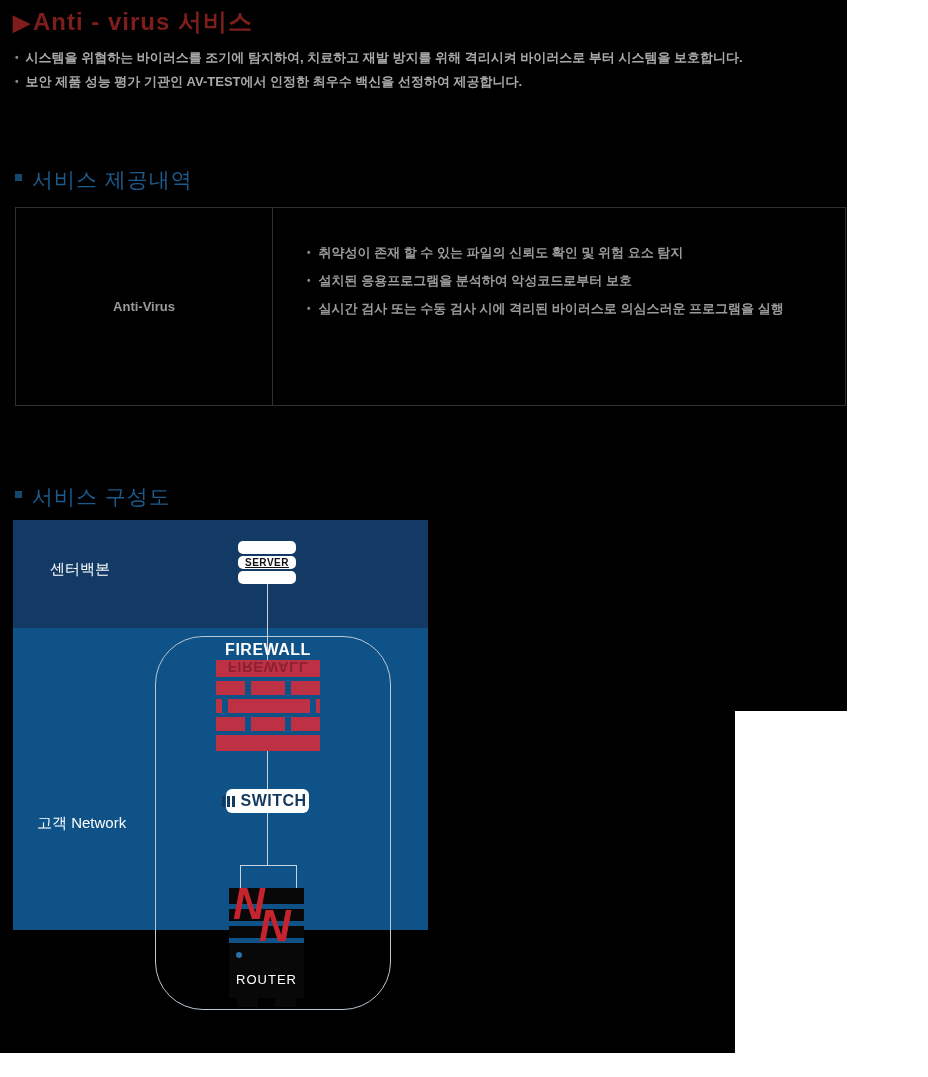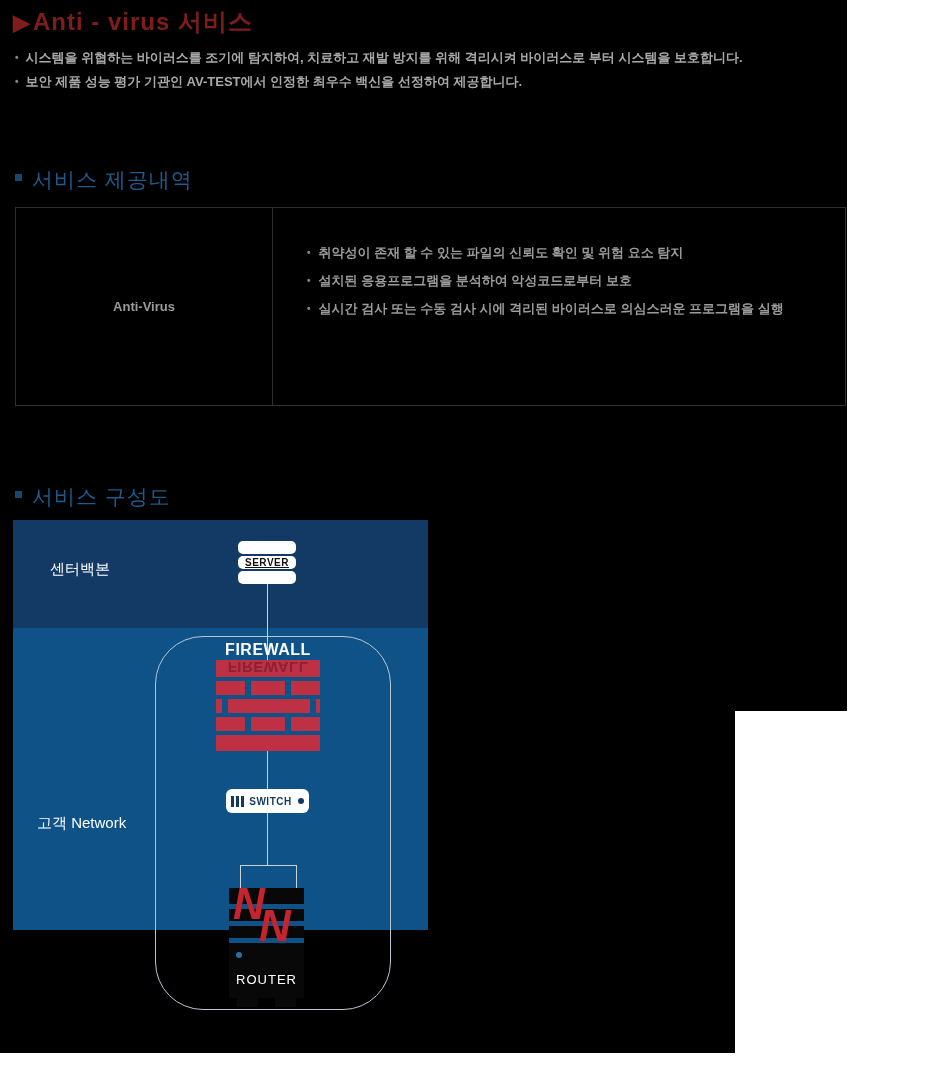--- a/index.html
+++ b/index.html
@@ -63,21 +63,21 @@
   .r0 { left:0; top:0;  width:104px; height:17px; }
   .r1a{ left:0;  top:21px; width:29px; height:14px; } .r1b{ left:35px; top:21px; width:34px; height:14px; } .r1c{ left:75px; top:21px; width:29px; height:14px; }
   .r2a{ left:0;  top:39px; width:6px;  height:14px; } .r2b{ left:12px; top:39px; width:82px; height:14px; } .r2c{ left:100px; top:39px; width:4px; height:14px; }
   .r3a{ left:0;  top:57px; width:29px; height:14px; } .r3b{ left:35px; top:57px; width:34px; height:14px; } .r3c{ left:75px; top:57px; width:29px; height:14px; }
   .r4 { left:0;  top:75px; width:104px; height:16px; }
 
   
   .switch-node { position:absolute; left:213px; top:269px; width:83px; height:24px; background:#ffffff; border-radius:6px; display:flex; align-items:center; justify-content:center; z-index:2; }
   .sw-bars { display:inline-flex; gap:2px; margin-right:5px; }
   .sw-bars i { display:block; width:3px; height:11px; background:#12395f; }
-  .sw-text { color:#12395f; font-size:10px; font-weight:bold; letter-spacing:0.5px; }
+  .sw-text { color:#12395f; font-size:16px; font-weight:bold; letter-spacing:0.5px; }
   .sw-dot { width:6px; height:6px; border-radius:50%; background:#12395f; margin-left:6px; }
 
   
   .server-node { position:absolute; left:216px; top:368px; width:75px; height:110px; background:#080808; z-index:2; }
   .server-node .stripe { position:absolute; left:0; width:75px; height:5px; background:#0e5287; }
   .st1 { top:16px; } .st2 { top:33px; } .st3 { top:50px; }
   .srv-n { position:absolute; color:#c3242e; font-size:44px; font-weight:bold; font-style:italic; line-height:1; }
   .n1 { left:4px;  top:-6px; }
   .n2 { left:30px; top:16px; }
   .srv-dot { position:absolute; left:7px; top:64px; width:6px; height:6px; border-radius:50%; background:#2b6ea8; }

